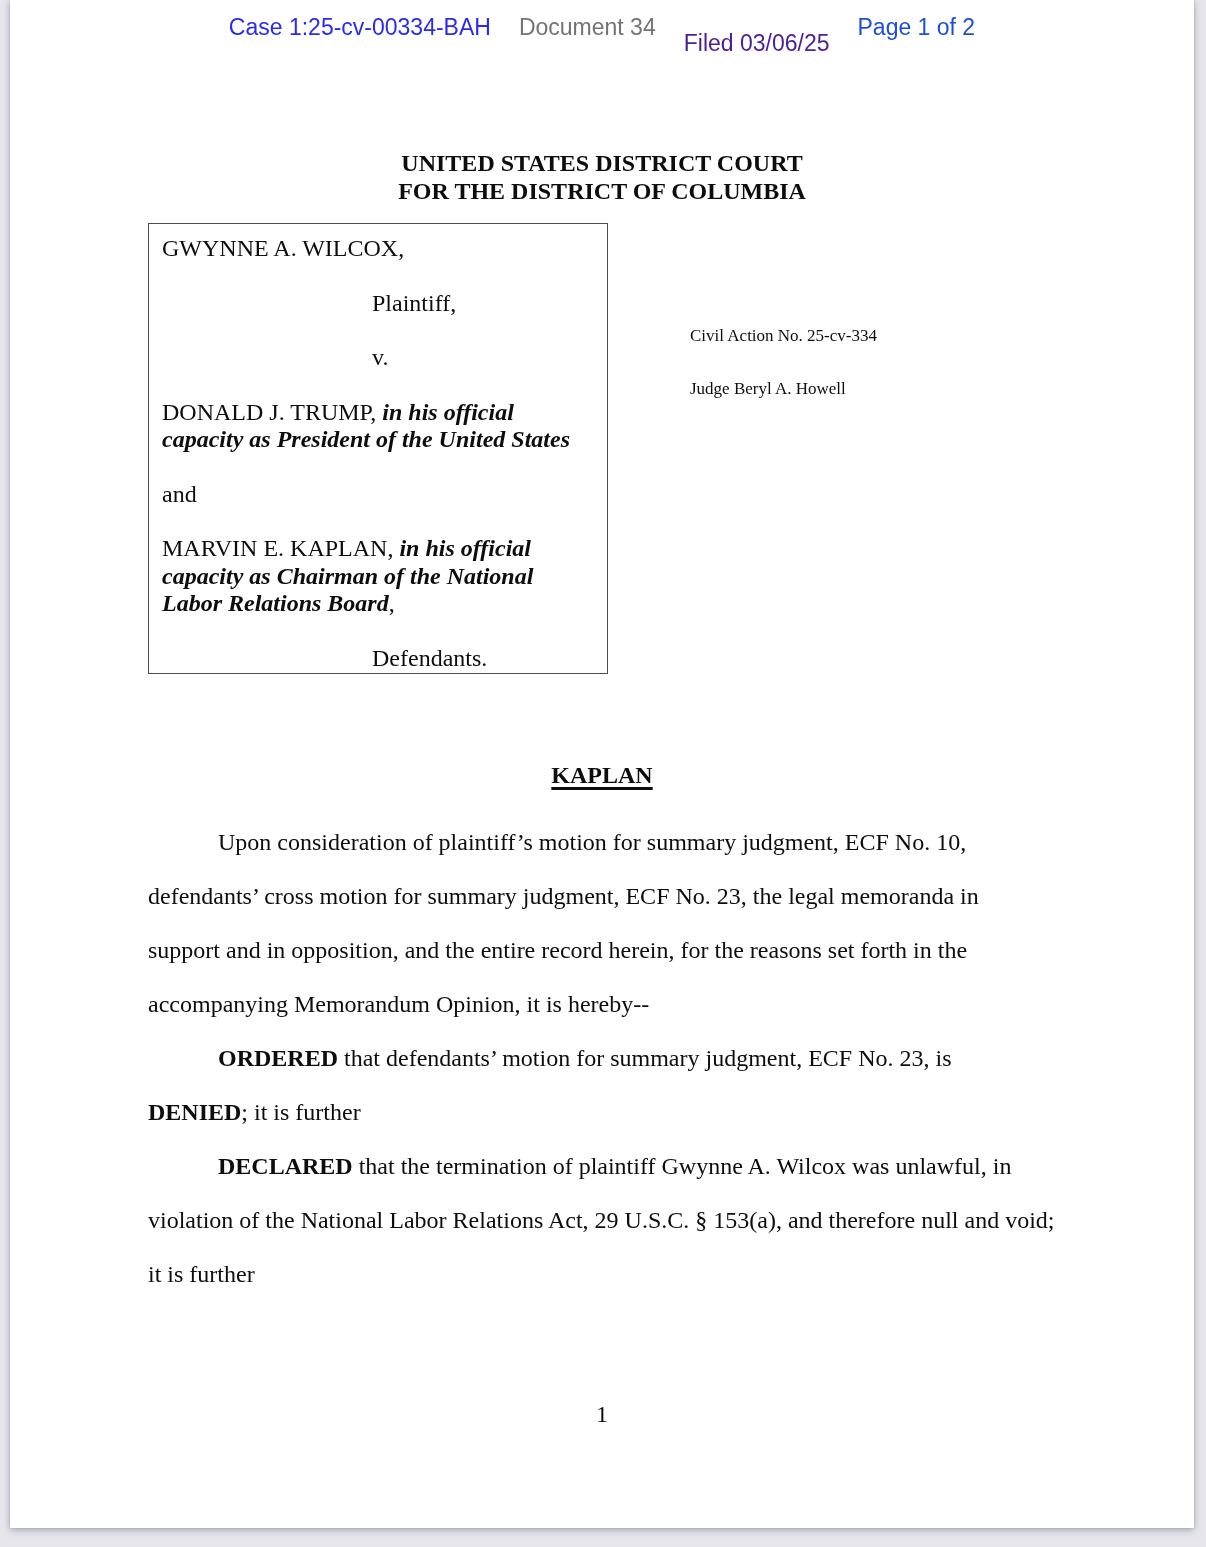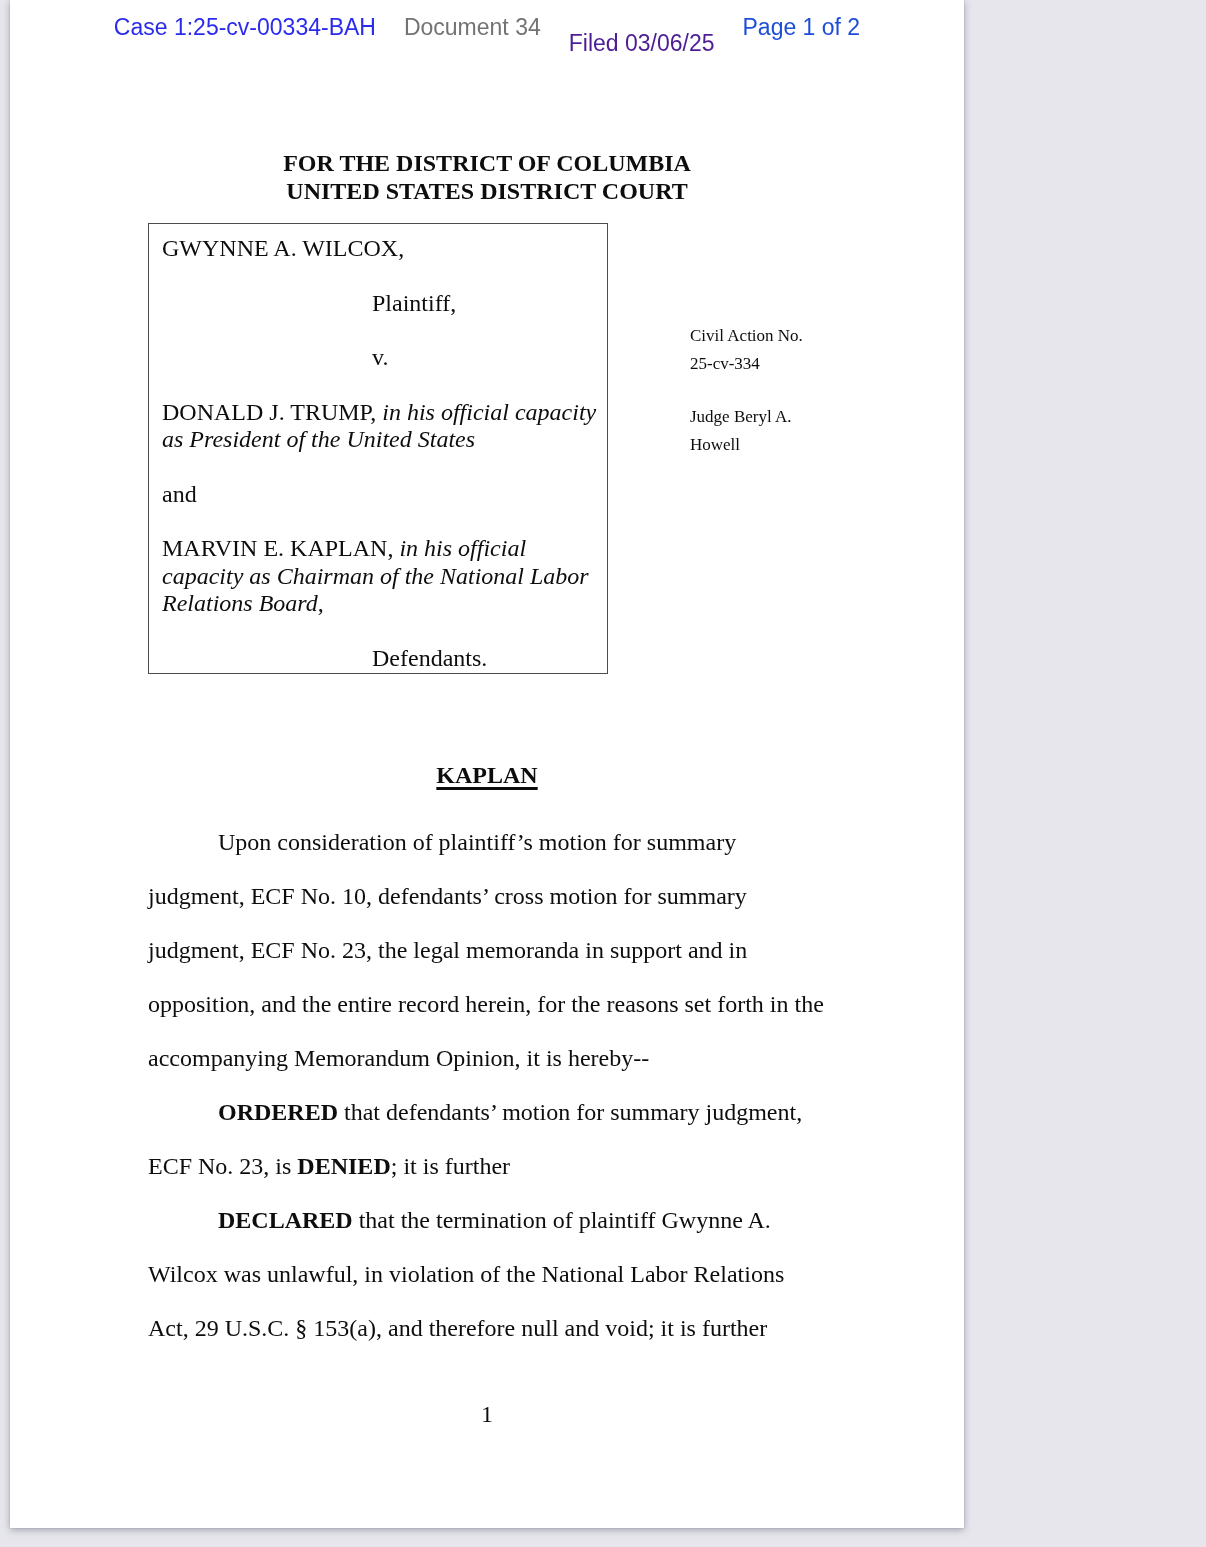--- a/index.html
+++ b/index.html
@@ -5,21 +5,21 @@
   html, body { margin: 0; padding: 0; }
   body {
     width: 1206px; height: 1547px;
     background: #e6e6ec;
     position: relative; overflow: hidden;
     font-family: "Liberation Serif", "DejaVu Serif", serif;
     color: #0d0d0d;
   }
   .page {
     position: absolute; left: 10px; top: 0;
-    width: 954px; height: 1528px;
+    width: 1184px; height: 1528px;
     background: #ffffff;
     box-shadow: 0 2px 7px rgba(110,110,130,0.55), 0 0 1px rgba(130,130,150,0.6);
     box-sizing: border-box;
     padding: 14px 138px 16px 138px;
   }
   .pdf-header {
     display: flex; justify-content: center; gap: 28px;
     font-family: "Liberation Sans", "DejaVu Sans", sans-serif;
     font-size: 23px; line-height: 26px; white-space: nowrap;
   }
@@ -45,41 +45,41 @@
   .order-heading {
     margin-top: 88px; margin-bottom: 26px;
     text-align: center; font-weight: bold; font-size: 24px; line-height: 27px;
     text-decoration: underline; text-decoration-thickness: 2.5px; text-underline-offset: 4px;
   }
   .body-para {
     margin: 0; font-size: 24px; line-height: 54px;
     text-indent: 70px; text-align: left;
   }
   .seg-bold { font-weight: bold; }
-  .seg-italic { font-style: italic; }
+  .seg-italic { font-style: italic; font-weight: bold; }
   .page-number {
     position: absolute; left: 0; right: 0; top: 1401px;
     text-align: center; font-size: 24px;
   }
 </style>
 </head>
 <body>
 
 <div class="page">
 
   <div class="pdf-header">
     <span style="color: rgb(43, 43, 238);">Case 1:25-cv-00334-BAH</span>
     <span style="color: #737373;">Document 34</span>
     <span style="color: #4c1d95; margin-top: 16px;">Filed 03/06/25</span>
     <span style="color: #1d4ed8;">Page 1 of 2</span>
   </div>
 
   <div class="court-title">
+    <div>UNITED STATES DISTRICT COURT</div>
     <div>FOR THE DISTRICT OF COLUMBIA</div>
-    <div>UNITED STATES DISTRICT COURT</div>
   </div>
 
   <div class="caption-row">
     <div class="caption-box">
       <div class="cap-item">GWYNNE A. WILCOX,</div>
       <div class="cap-item cap-indent">Plaintiff,</div>
       <div class="cap-item cap-indent">v.</div>
       <div class="cap-item"><span>DONALD J. TRUMP,</span><span class="seg-italic"> in his official capacity as President of the United States</span></div>
       <div class="cap-item">and</div>
       <div class="cap-item"><span>MARVIN E. KAPLAN,</span><span class="seg-italic"> in his official capacity as Chairman of the National Labor Relations Board</span><span>,</span></div>

